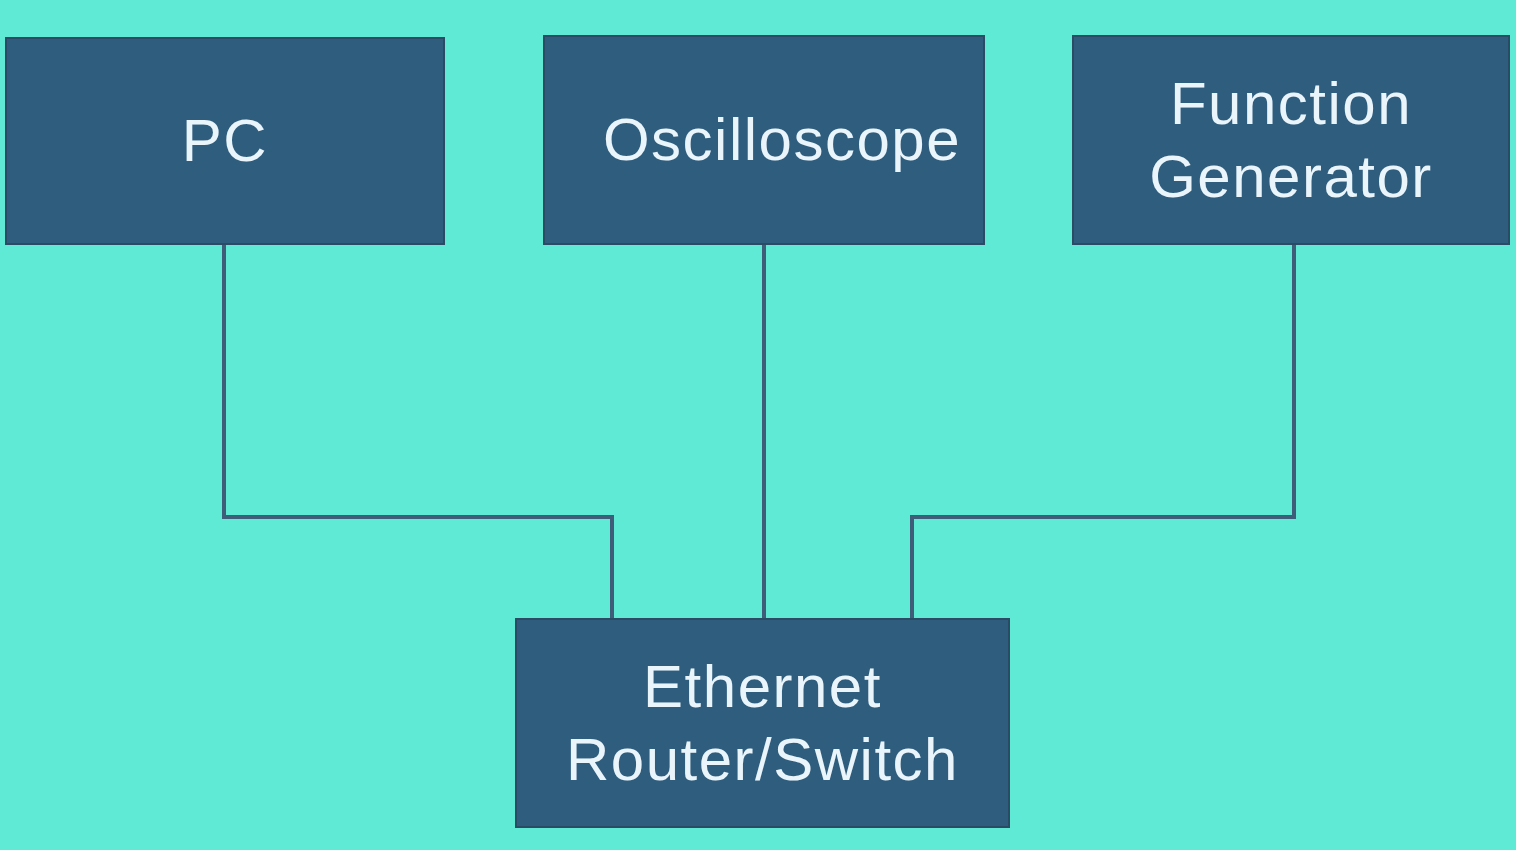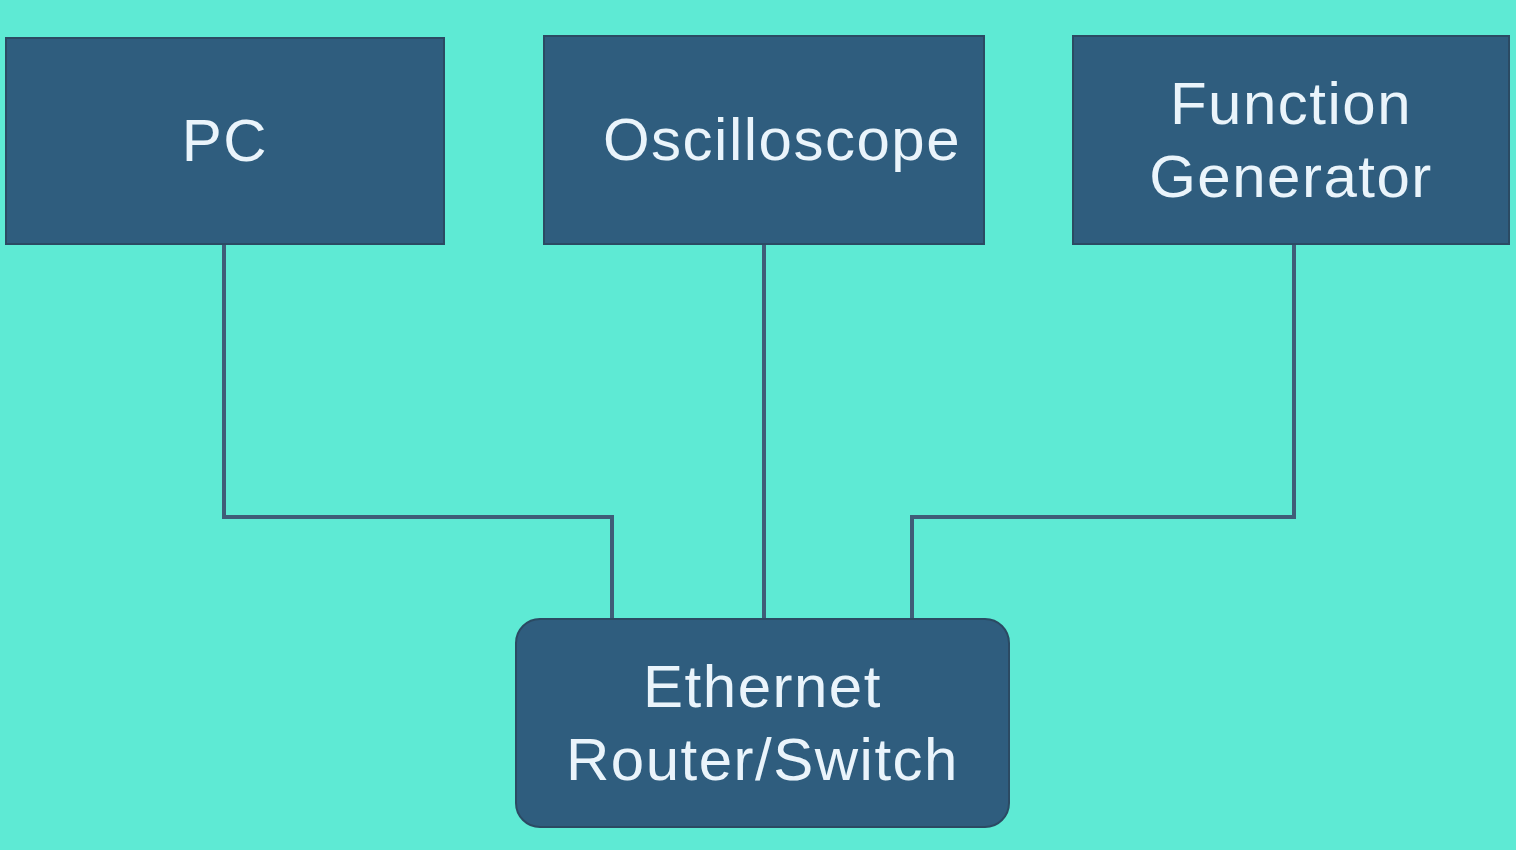--- a/index.html
+++ b/index.html
@@ -38,21 +38,21 @@
   }
   .connector {
     position: absolute;
     background: #3f5d78;
     z-index: 1;
   }
   
   #node-pc                 { left: 5px;    top: 37px;  width: 440px; height: 208px; }
   #node-oscilloscope       { left: 543px;  top: 35px;  width: 442px; height: 210px; padding-left: 36px; }
   #node-function-generator { left: 1072px; top: 35px;  width: 438px; height: 210px; }
-  #node-router             { left: 515px;  top: 618px; width: 495px; height: 210px; border-radius: 25px; }
+  #node-router             { left: 515px;  top: 618px; width: 495px; height: 210px; }
   
   #conn-pc-v1  { left: 222px;  top: 245px; width: 4px;   height: 274px; }
   #conn-pc-h   { left: 222px;  top: 515px; width: 392px; height: 4px;   }
   #conn-pc-v2  { left: 610px;  top: 515px; width: 4px;   height: 105px; }
   #conn-osc-v  { left: 762px;  top: 245px; width: 4px;   height: 375px; }
   #conn-fg-v1  { left: 1292px; top: 245px; width: 4px;   height: 274px; }
   #conn-fg-h   { left: 910px;  top: 515px; width: 386px; height: 4px;   }
   #conn-fg-v2  { left: 910px;  top: 515px; width: 4px;   height: 105px; }
 </style>
 </head>

